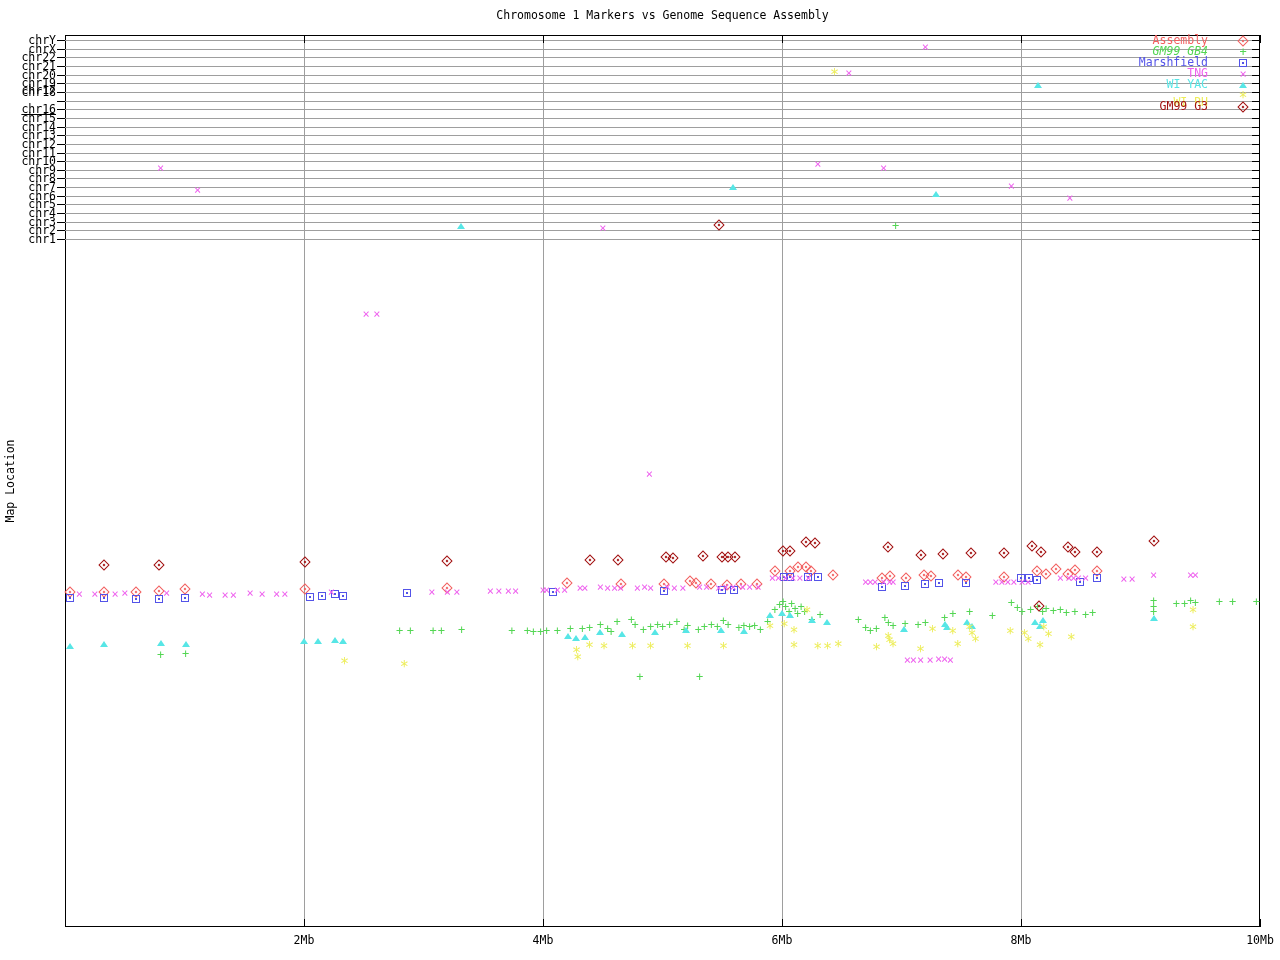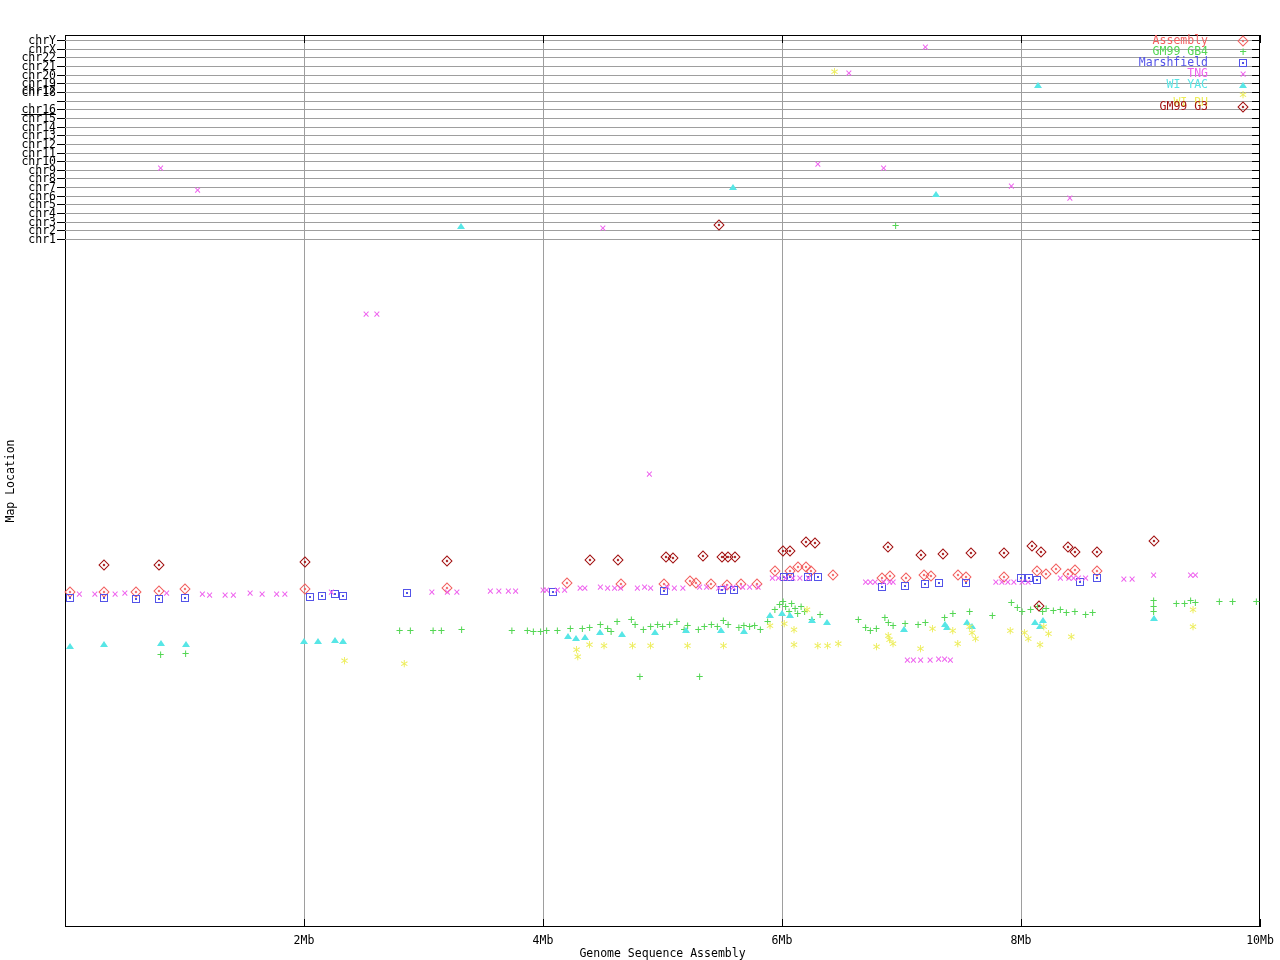--- a/index.html
+++ b/index.html
@@ -27,22 +27,22 @@
          background:currentColor;transform:translate(-50%,-50%);}
   .m-sq{width:6px;height:6px;border:1px solid currentColor;}
   .m-tri{width:0;height:0;border-left:4px solid transparent;border-right:4px solid transparent;
          border-bottom:6px solid;}
   .lgl{position:absolute;left:996px;width:212px;text-align:right;font-size:11.5px;line-height:11px;}
 </style>
 </head>
 <body>
 
 <div id="canvas">
+  <div class="ttl">Chromosome 1 Markers vs Genome Sequence Assembly</div>
   <div class="ylabel">Map Location</div>
-  <div class="xlabel">Genome Sequence Assembly</div>
   <div id="plot-frame"></div>
   <div id="plot-layer">
       <div class="hgrid" style="left: 65px; top: 40px; width: 1195px;"></div>
       <div class="tick" style="left: 57px; top: 40px; width: 8px; height: 1px;"></div>
       <div class="tick" style="left: 1252px; top: 40px; width: 8px; height: 1px;"></div>
       <div class="ylab" style="top: 34px;">chrY</div>
       <div class="hgrid" style="left: 65px; top: 49px; width: 1195px;"></div>
       <div class="tick" style="left: 57px; top: 49px; width: 8px; height: 1px;"></div>
       <div class="tick" style="left: 1252px; top: 49px; width: 8px; height: 1px;"></div>
       <div class="ylab" style="top: 43px;">chrX</div>
@@ -501,21 +501,21 @@
       <div class="pt m-dia" style="left: 1004.27px; top: 553px; color: rgb(162, 16, 16);"></div>
       <div class="pt m-dia" style="left: 1031.75px; top: 546px; color: rgb(162, 16, 16);"></div>
       <div class="pt m-dia" style="left: 1038.93px; top: 606px; color: rgb(162, 16, 16);"></div>
       <div class="pt m-dia" style="left: 1041.32px; top: 552px; color: rgb(162, 16, 16);"></div>
       <div class="pt m-dia" style="left: 1067.61px; top: 547px; color: rgb(162, 16, 16);"></div>
       <div class="pt m-dia" style="left: 1074.78px; top: 552px; color: rgb(162, 16, 16);"></div>
       <div class="pt m-dia" style="left: 1097.48px; top: 552px; color: rgb(162, 16, 16);"></div>
       <div class="pt m-dia" style="left: 1153.64px; top: 541px; color: rgb(162, 16, 16);"></div>
       <div class="lgl" style="top: 35px; color: rgb(242, 95, 95);">Assembly</div>
       <div class="pt m-dia" style="left: 1243px; top: 41px; color: rgb(242, 95, 95);"></div>
-      <div class="lgl" style="top: 46px; color: rgb(84, 214, 84);">GM99 GB4</div>
+      <div class="lgl" style="top: 46px; color: rgb(84, 214, 84); font-style: italic;">GM99 GB4</div>
       <div class="pt m-txt" style="left: 1243px; top: 52px; color: rgb(84, 214, 84);">+</div>
       <div class="lgl" style="top: 57px; color: rgb(83, 83, 232);">Marshfield</div>
       <div class="pt m-sq" style="left: 1243px; top: 63px; color: rgb(83, 83, 232);"></div>
       <div class="lgl" style="top: 68px; color: rgb(238, 95, 238);">TNG</div>
       <div class="pt m-txt" style="left: 1243px; top: 74px; color: rgb(238, 95, 238);">×</div>
       <div class="lgl" style="top: 79px; color: rgb(87, 230, 230);">WI YAC</div>
       <div class="pt m-tri" style="left: 1243px; top: 85px; color: rgb(87, 230, 230);"></div>
       <div class="lgl" style="top: 97px; color: rgb(237, 237, 88);">WI RH</div>
       <div class="pt m-txt m-star" style="left: 1243px; top: 96px; color: rgb(237, 237, 88);">*</div>
       <div class="lgl" style="top: 101px; color: rgb(162, 16, 16);">GM99 G3</div>

